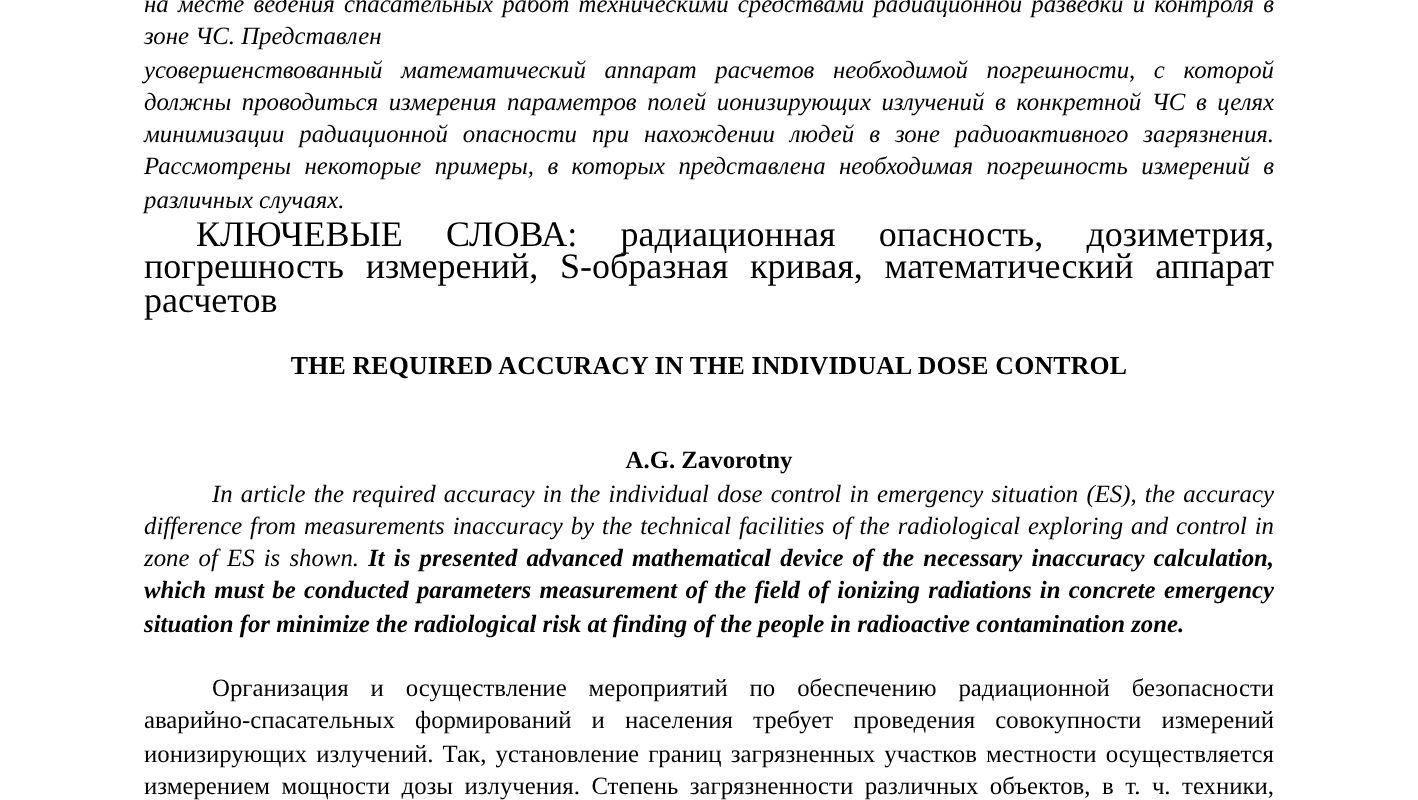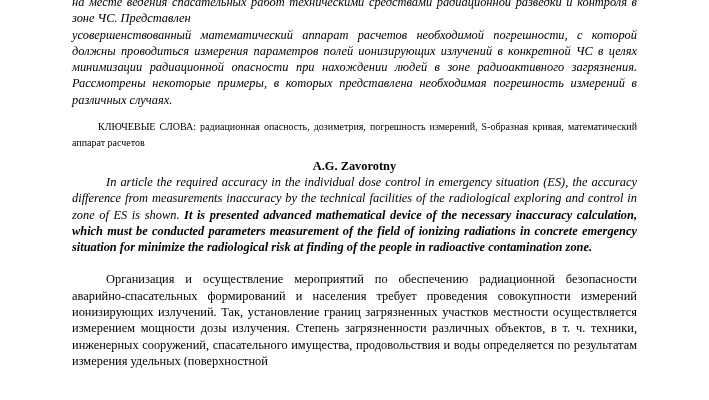--- a/index.html
+++ b/index.html
@@ -30,35 +30,35 @@
     margin: 0;
     text-align: justify;
     font-size: 12.4px;
     line-height: 16.3px;
   }
   .abstract-ru {
     font-style: italic;
     text-align: justify;
   }
   .keywords {
-    margin-top: 11px;
+    margin-top: 1px;
     text-indent: 26px;
-    font-size: 10px;
+    font-size: 18px;
     line-height: 16.3px;
     text-align: justify;
   }
   .title-en {
     margin-top: 17px;
     text-align: center;
     font-weight: bold;
     font-size: 12.9px;
     letter-spacing: 0.1px;
   }
   .author-en {
-    margin-top: 6px;
+    margin-top: 31px;
     text-align: center;
     font-weight: bold;
     font-size: 12.4px;
   }
   .abstract-en {
     margin-top: 0;
     font-style: italic;
     text-align: justify;
     font-size: 12.4px;
     line-height: 16.3px;
@@ -79,20 +79,21 @@
 </head>
 <body>
 
 <div class="page">
 
   <p class="abstract-ru clip-top">на месте ведения спасательных работ техническими средствами радиационной разведки и контроля в зоне ЧС. Представлен</p>
   <p class="abstract-ru">усовершенствованный математический аппарат расчетов необходимой погрешности, с которой должны проводиться измерения параметров полей ионизирующих излучений в конкретной ЧС в целях минимизации радиационной опасности при нахождении людей в зоне радиоактивного загрязнения. Рассмотрены некоторые примеры, в которых представлена необходимая погрешность измерений в различных случаях.</p>
 
   <p class="keywords"><span>КЛЮЧЕВЫЕ СЛОВА:</span> <span>радиационная опасность, дозиметрия, погрешность измерений, S-образная кривая, математический аппарат расчетов</span></p>
 
+  <p class="title-en">THE REQUIRED ACCURACY IN THE INDIVIDUAL DOSE CONTROL</p>
 
   <p class="author-en">A.G. Zavorotny</p>
 
   <p class="abstract-en"><span>In article the required accuracy in the individual dose control in emergency situation (ES), the accuracy difference from measurements inaccuracy by the technical facilities of the radiological exploring and control in zone of ES is shown. </span><span class="bold-it">It is presented advanced mathematical device of the necessary inaccuracy calculation, which must be conducted parameters measurement of the field of ionizing radiations in concrete emergency situation for  minimize the radiological risk at finding of the people in radioactive contamination zone.</span></p>
 
   <p class="body-ru">Организация и осуществление мероприятий по обеспечению радиационной безопасности аварийно-спасательных формирований и населения требует проведения совокупности измерений ионизирующих излучений. Так, установление границ загрязненных участков местности осуществляется измерением мощности дозы излучения. Степень загрязненности различных объектов, в т. ч. техники, инженерных сооружений, спасательного имущества, продовольствия и воды определяется по результатам измерения удельных (поверхностной</p>
 
 </div>
 
 </body></html>

